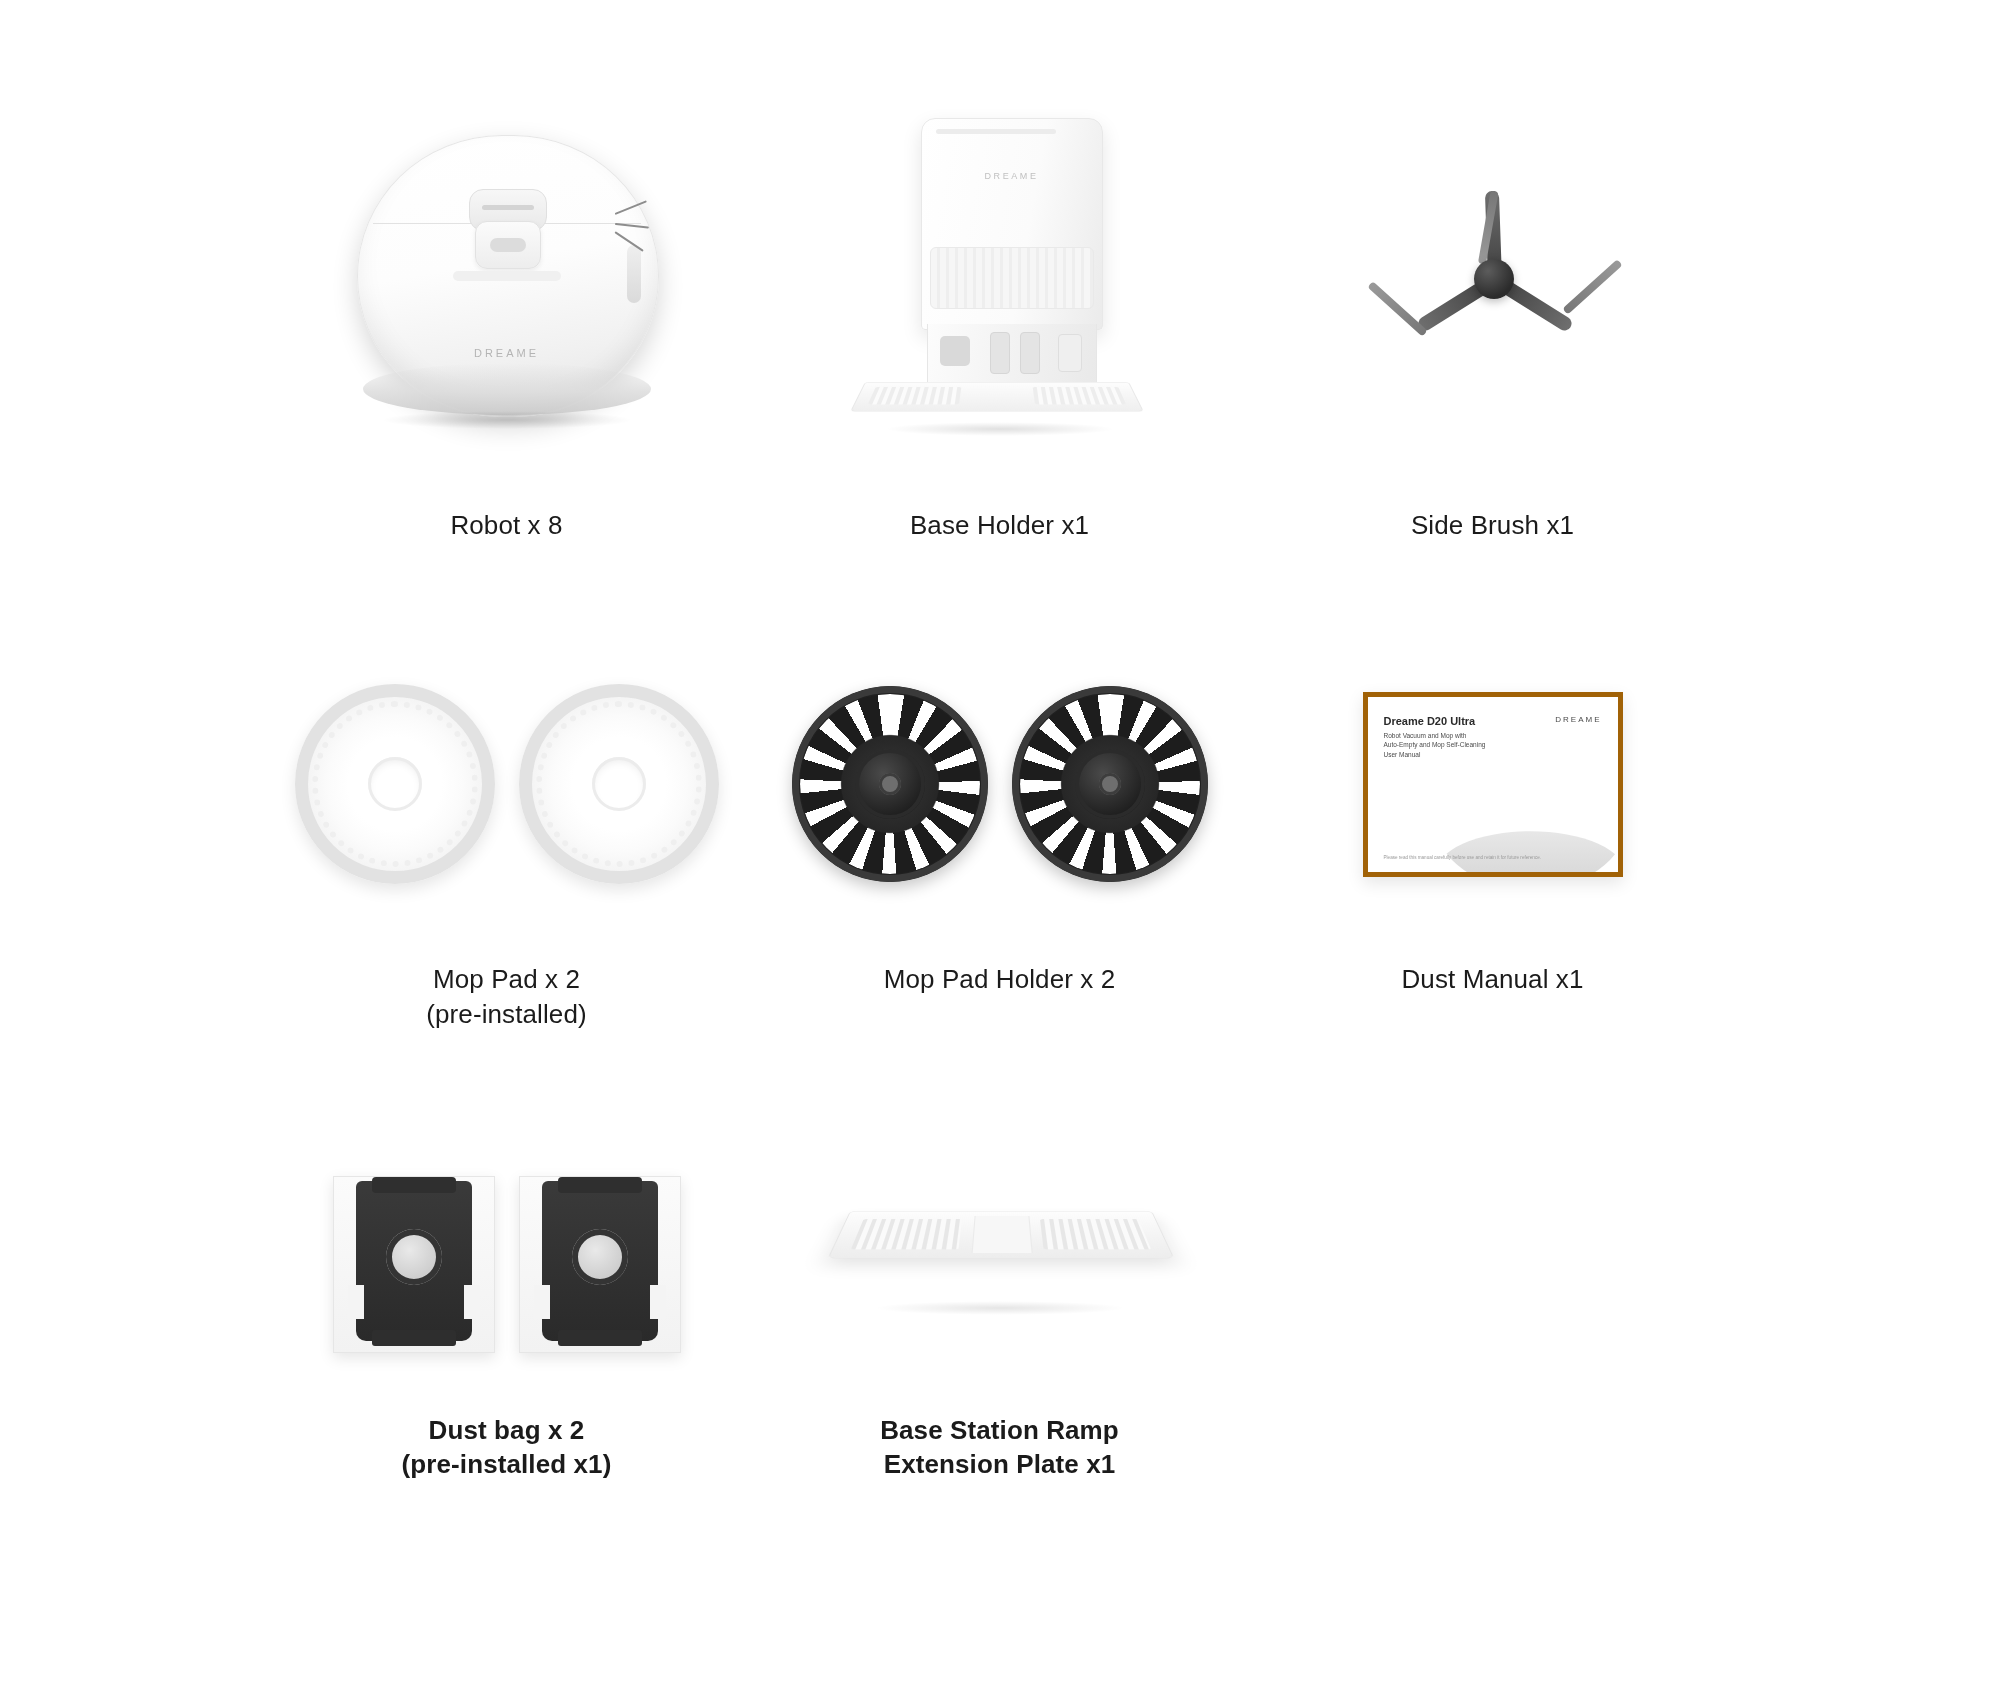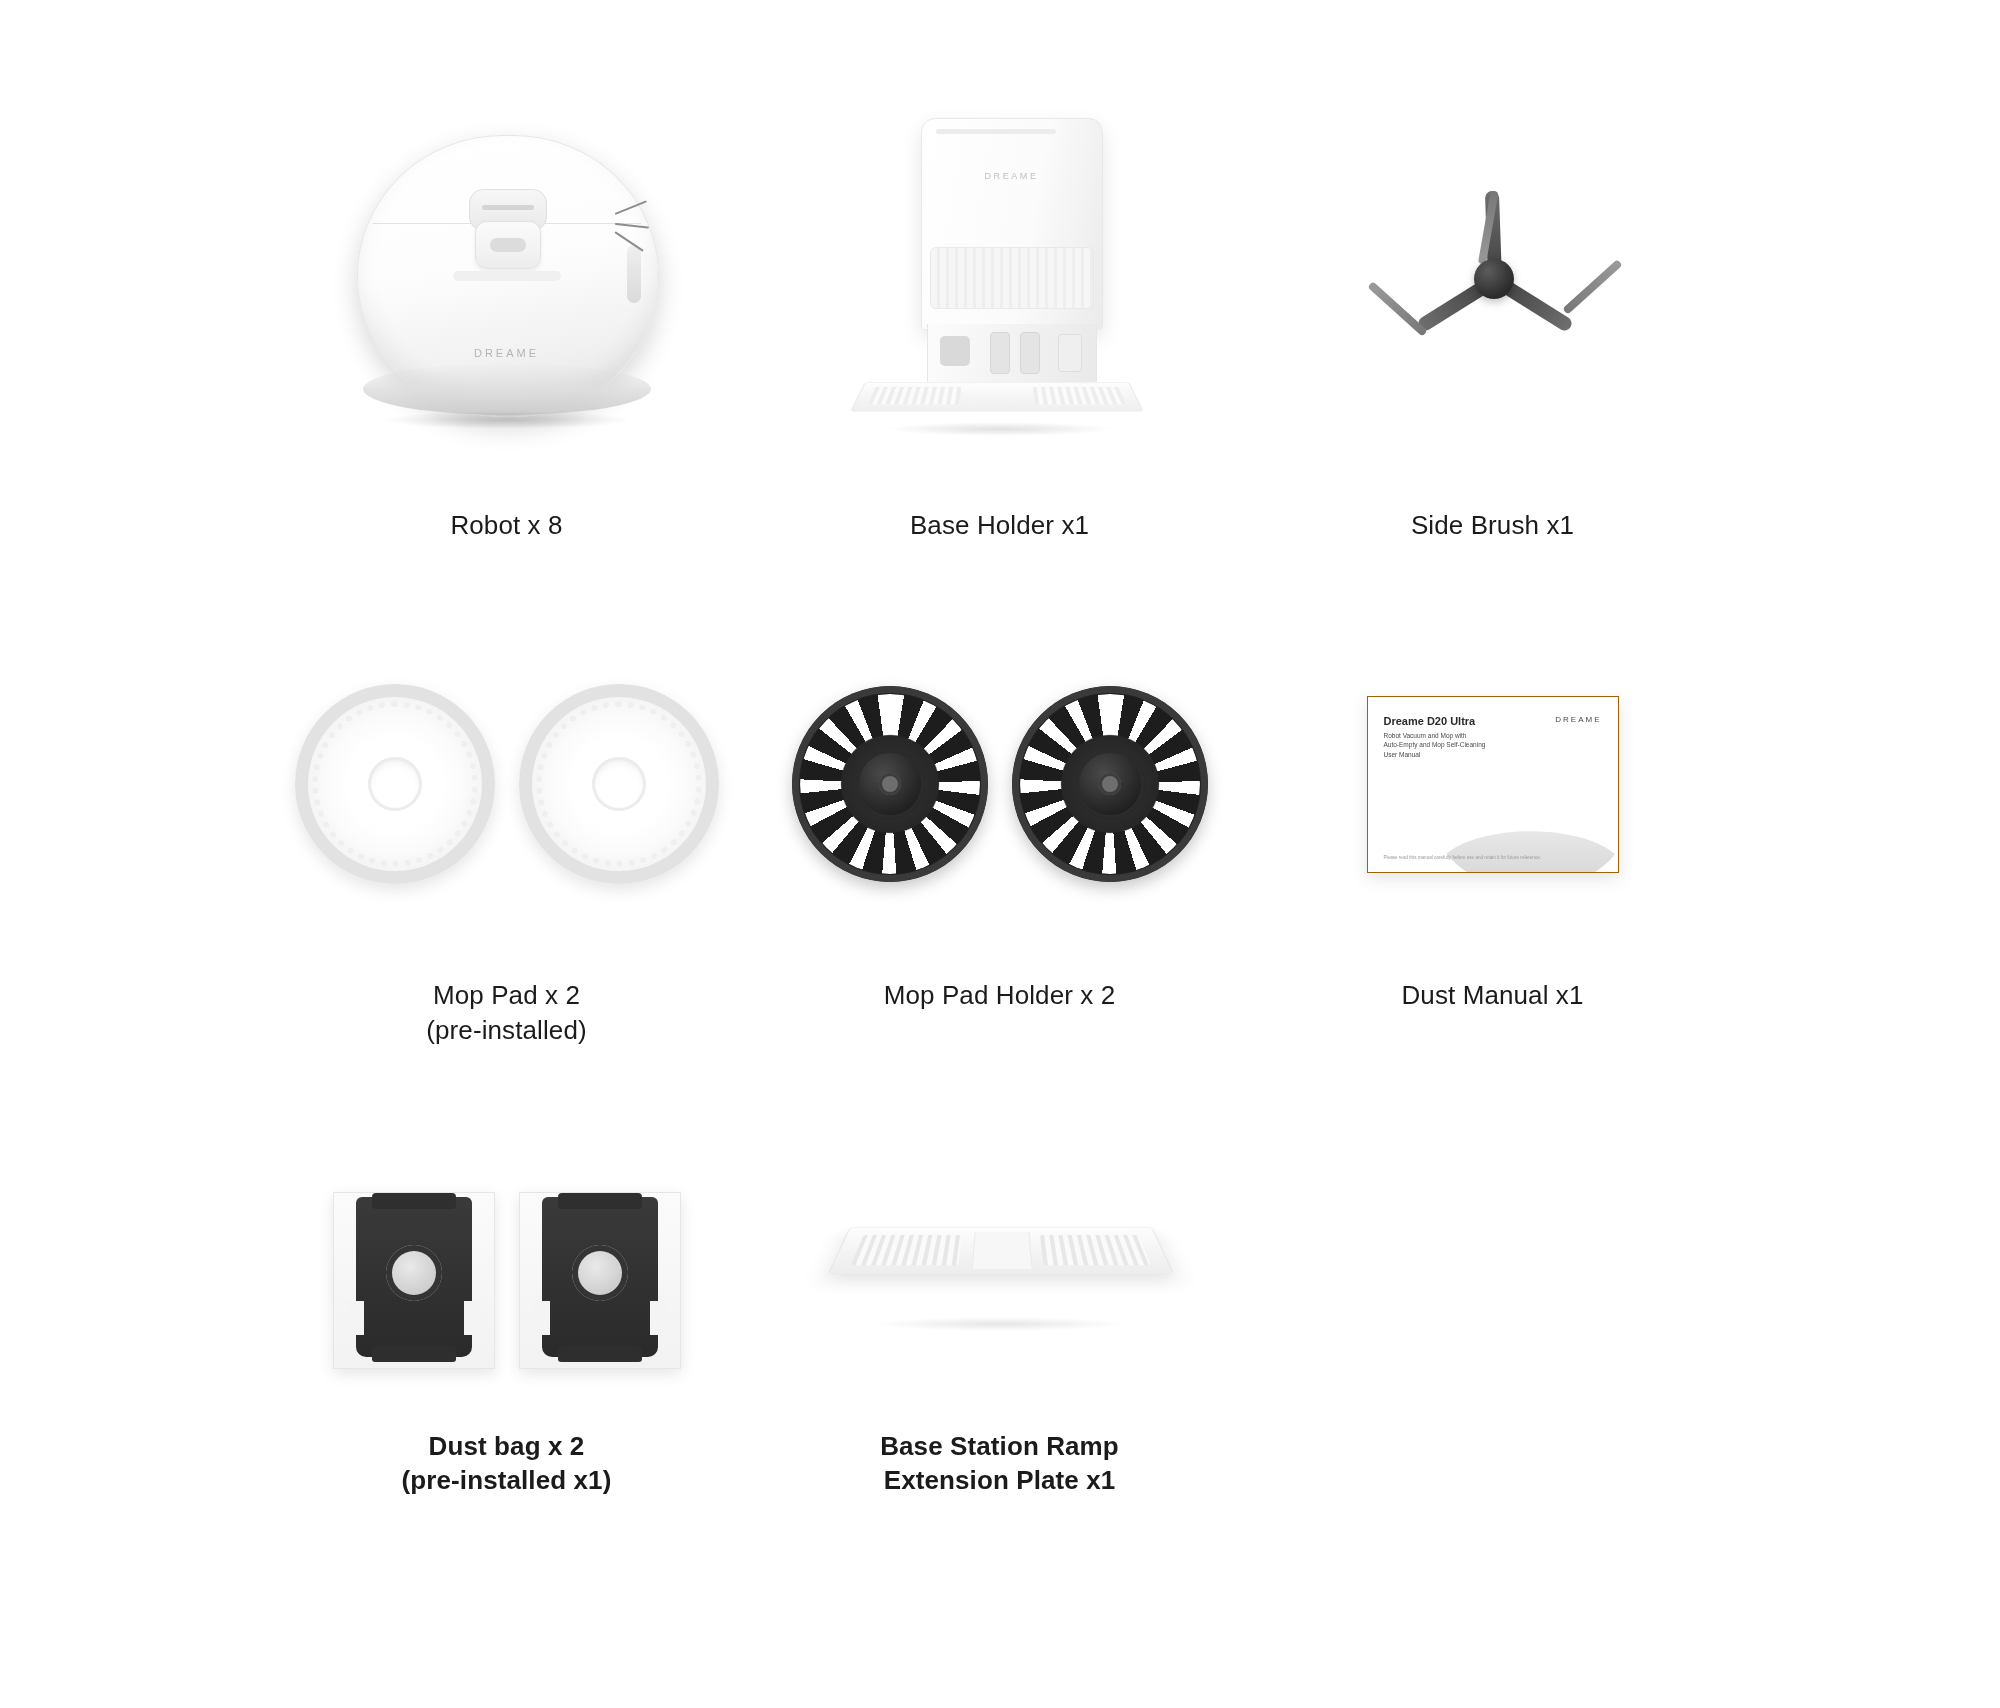--- a/index.html
+++ b/index.html
@@ -285,21 +285,21 @@
     transform-origin: 4px 4px;
   }
   .brush .bristle.b1 { left: 112px; top: 16px;  transform: rotate(10deg); }
   .brush .bristle.b2 { left: 186px; top: 130px; transform: rotate(-132deg); }
   .brush .bristle.b3 { left: 40px;  top: 152px; transform: rotate(132deg); }
 
   
   .row2 { margin-top: 92px; }
   .row2 .cell { width: 493px; }
   .row2 .art { height: 300px; }
-  .row2 .caption { margin-top: 44px; }
+  .row2 .caption { margin-top: 28px; }
 
   .pair { display: flex; gap: 24px; align-items: center; }
 
   .moppad {
     position: relative;
     width: 200px; height: 200px;
     border-radius: 50%;
     background:
       radial-gradient(circle at 50% 50%, #ffffff 0 38%, #fbfbfb 55%, #f4f4f4 72%, #ffffff 78%);
     border: 13px solid #e2e2e2;
@@ -361,21 +361,21 @@
     border-radius: 50%;
     background: #6e6e6e;
     box-shadow: inset 0 0 0 3px #3d3d3d;
   }
 
   
   .manual {
     position: relative;
     width: 250px; height: 175px;
     background: #ffffff;
-    border: 1px solid #a16207;
+    border: 5px solid #a16207;
     box-shadow: 0 6px 16px rgba(0,0,0,0.10);
     overflow: hidden;
   }
   .manual .m-title {
     position: absolute; left: 16px; top: 18px;
     font-size: 11px; font-weight: 700; color: #2a2a2a;
   }
   .manual .m-sub {
     position: absolute; left: 16px; top: 34px;
     font-size: 6.5px; line-height: 1.45; color: #4a4a4a;

